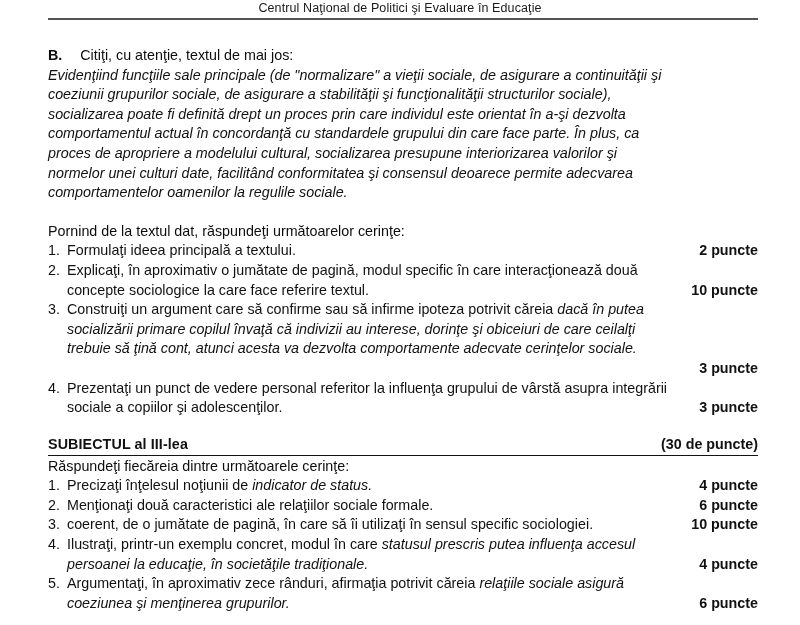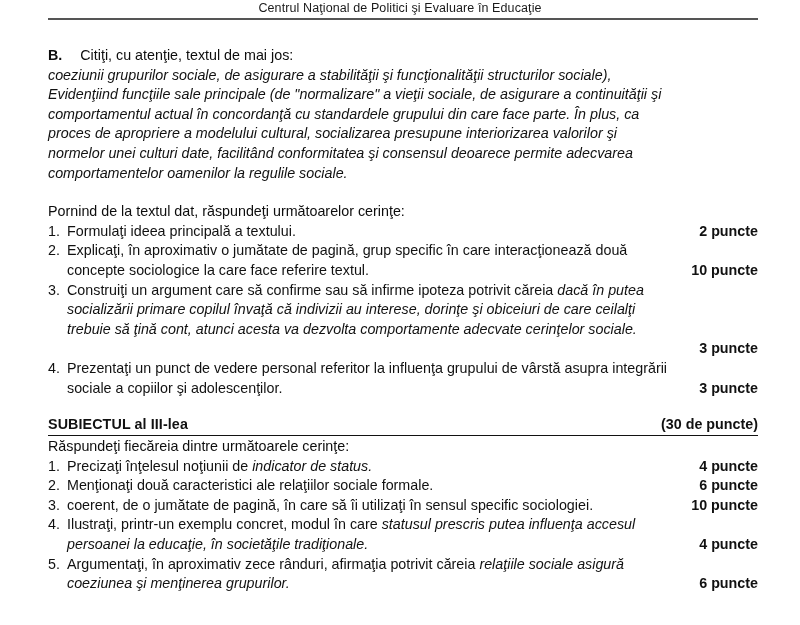--- a/index.html
+++ b/index.html
@@ -148,24 +148,27 @@
 
   <div class="content">
 
     <div class="line heading-b">
       <span class="bold">B.</span>
       <span style="display:inline-block;width:14px"></span><span>Citiţi, cu atenţie, textul de mai jos:</span>
     </div>
 
     <div class="quote">
       <div class="j-line">
+          <span>Evidenţiind funcţiile sale principale (de "normalizare" a vieţii sociale, de asigurare a continuităţii şi</span>
+        </div>
+      <div class="j-line">
           <span>coeziunii grupurilor sociale, de asigurare a stabilităţii şi funcţionalităţii structurilor sociale),</span>
         </div>
       <div class="j-line">
-          <span>Evidenţiind funcţiile sale principale (de "normalizare" a vieţii sociale, de asigurare a continuităţii şi</span>
+          <span>socializarea poate fi definită drept un proces prin care individul este orientat în a-şi dezvolta</span>
         </div>
       <div class="j-line">
           <span>comportamentul actual în concordanţă cu standardele grupului din care face parte. În plus, ca</span>
         </div>
       <div class="j-line">
           <span>proces de apropriere a modelului cultural, socializarea presupune interiorizarea valorilor şi</span>
         </div>
       <div class="j-line">
           <span>normelor unei culturi date, facilitând conformitatea şi consensul deoarece permite adecvarea</span>
         </div>
@@ -180,21 +183,21 @@
       <span class="req-num">1.</span>
       <div class="req-line">
         <span>Formulaţi ideea principală a textului.</span>
         <span class="pts">2 puncte</span>
       </div>
     </div>
 
     <div class="req-item">
       <span class="req-num">2.</span>
       <div class="req-text-just">
-        <span>Explicaţi, în aproximativ o jumătate de pagină, grup specific în care interacţionează două</span>
+        <span>Explicaţi, în aproximativ o jumătate de pagină, modul specific în care interacţionează două</span>
       </div>
       <div class="req-line">
         <span>concepte sociologice la care face referire textul.</span>
         <span class="pts">10 puncte</span>
       </div>
     </div>
 
     <div class="req-item">
       <span class="req-num">3.</span>
       <div class="req-text-just">

